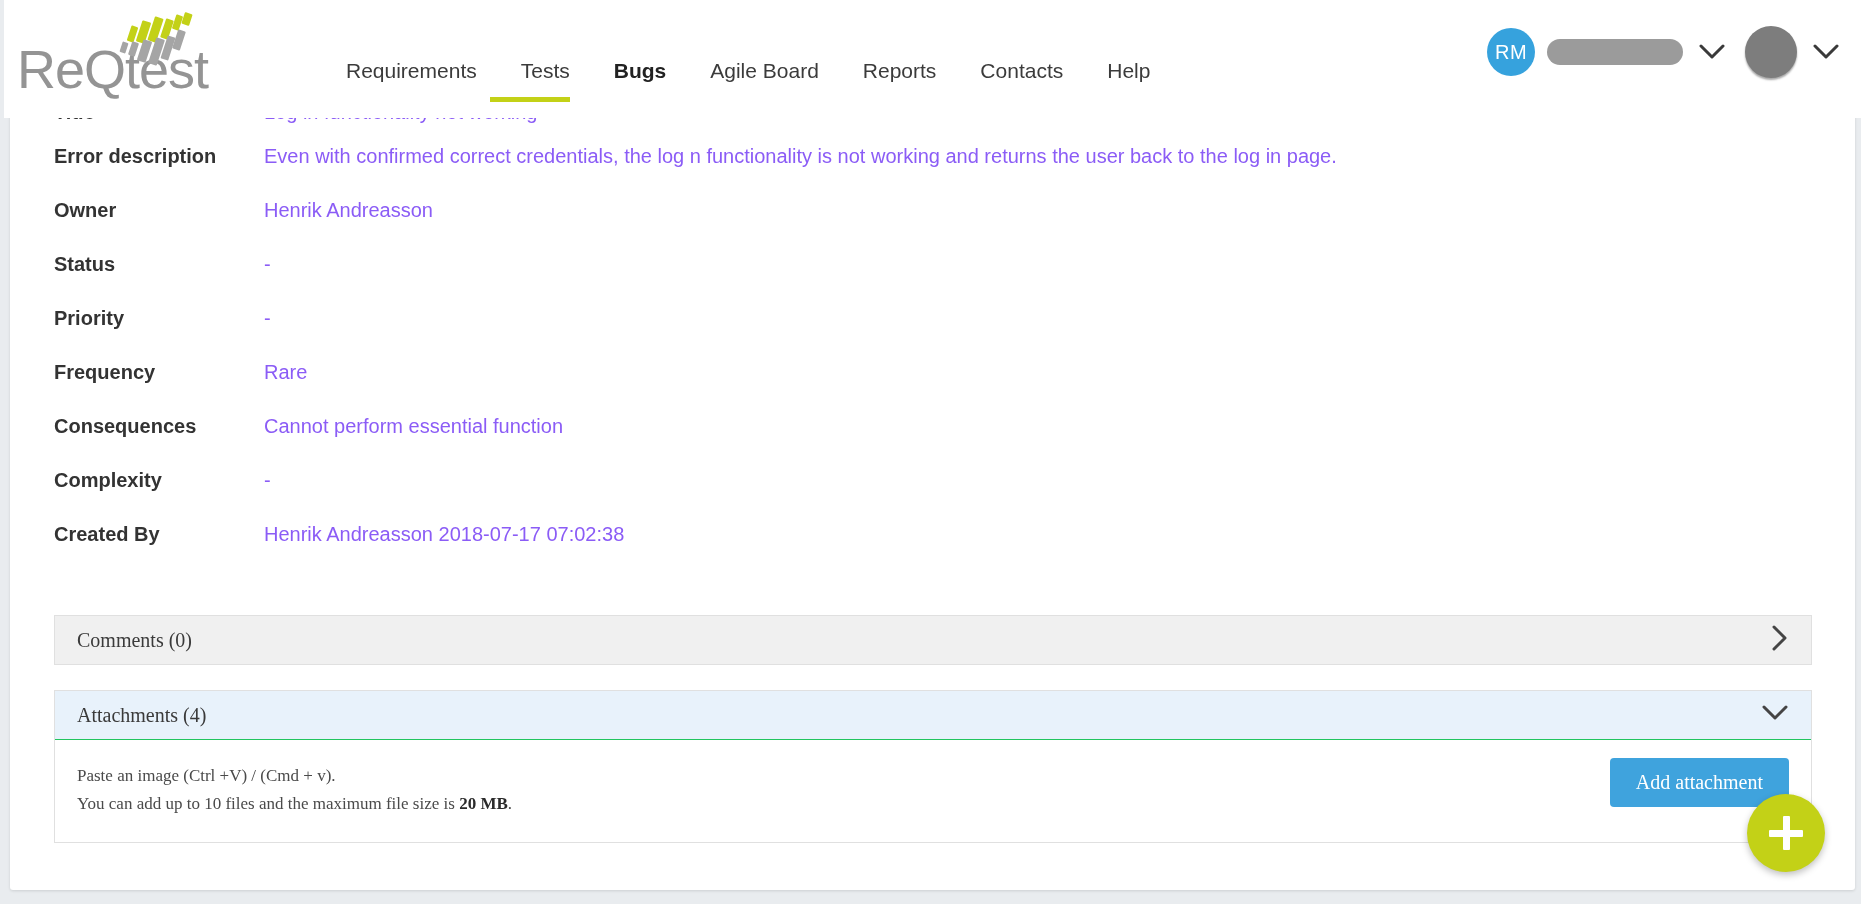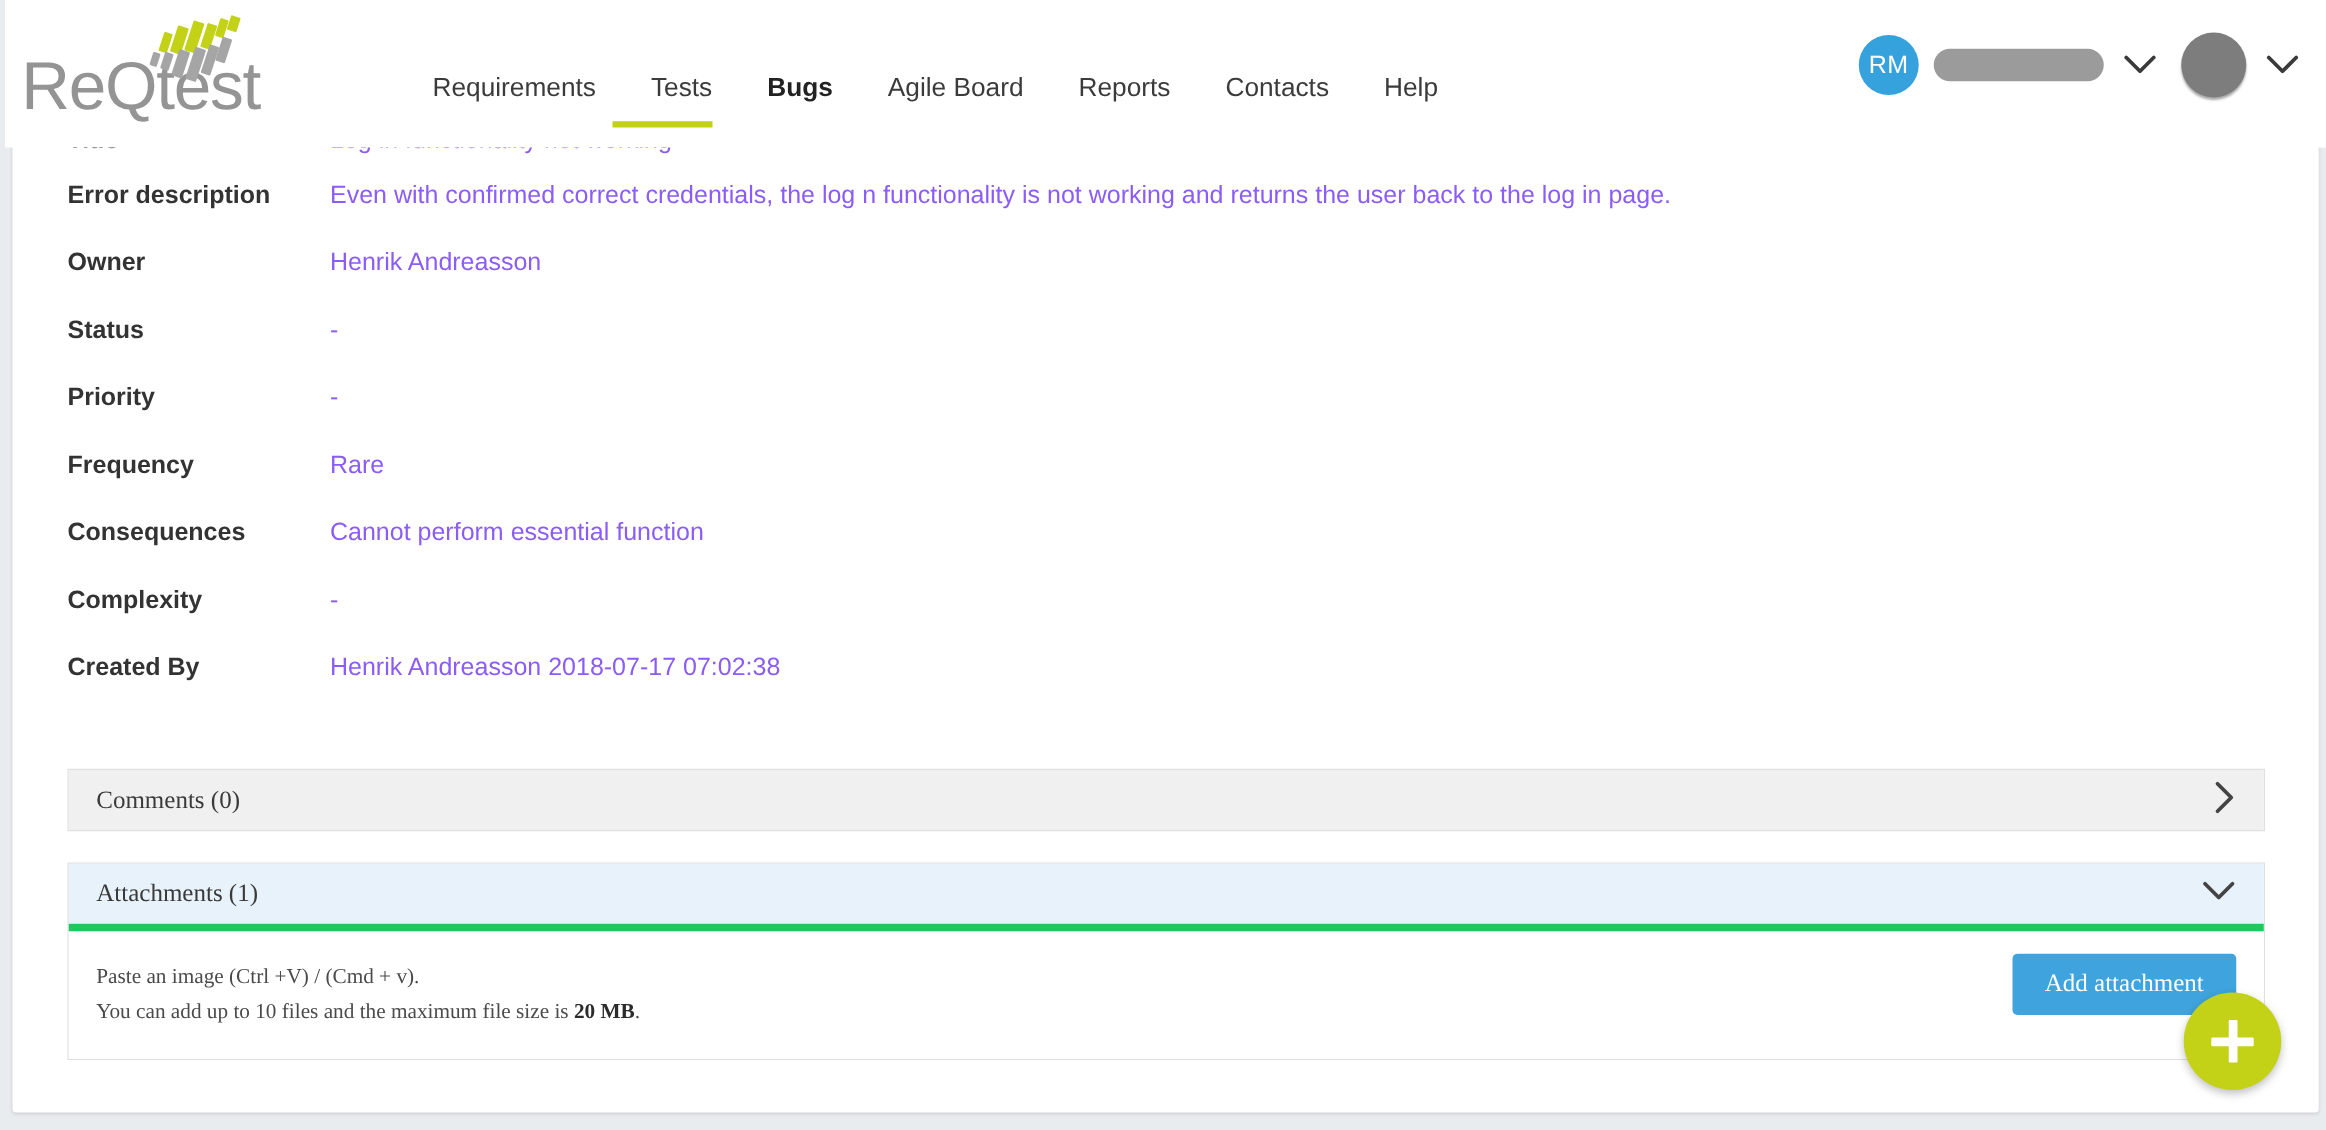--- a/index.html
+++ b/index.html
@@ -110,21 +110,21 @@
   .panel-head {
     height: 48px; display: flex; align-items: center;
     padding: 0 22px; cursor: pointer;
   }
   .panel-title { font-size: 20px; color: #3a3a3a; flex: 1; }
   .panel-comments { top: 515px; }
   .panel-comments .panel-head { background: #f0f0f0; }
   .panel-attachments { top: 590px; }
   .panel-attachments .panel-head { background: #e8f2fb; }
   .panel-body {
-    background: #ffffff; border-top: 6px solid #22c55e;
+    background: #ffffff; border-top: 1px solid #22c55e;
     padding: 22px 22px 24px 22px;
     display: flex; align-items: flex-start; justify-content: space-between;
     min-height: 90px;
   }
   .paste-lines { font-size: 17px; color: #4a4a4a; line-height: 1.65; }
   .paste-lines b { font-weight: bold; color: #2b2b2b; }
 
   .add-attachment {
     background: #3fa3dd; color: #fff;
     border: none; border-radius: 4px;
@@ -258,21 +258,21 @@
       <div>
         <svg width="18" height="28" viewBox="0 0 18 28">
             <path d="M3 3 L14 14 L3 25" stroke="#444" stroke-width="3" fill="none" stroke-linecap="round" stroke-linejoin="round"></path>
           </svg>
       </div>
     </div>
   </div>
 
   <div class="panel panel-attachments">
     <div class="panel-head">
-      <div class="panel-title">Attachments (1)</div>
+      <div class="panel-title">Attachments (4)</div>
       <div>
         <svg width="28" height="18" viewBox="0 0 28 18">
             <path d="M3 3 L14 14 L25 3" stroke="#444" stroke-width="3" fill="none" stroke-linecap="round" stroke-linejoin="round"></path>
           </svg>
       </div>
     </div>
     <div class="panel-body">
       <div class="paste-lines">
         <div>Paste an image (Ctrl +V) / (Cmd + v).</div>
         <div><span>You can add up to 10 files and the maximum file size is </span><b>20 MB</b><span>.</span></div>

